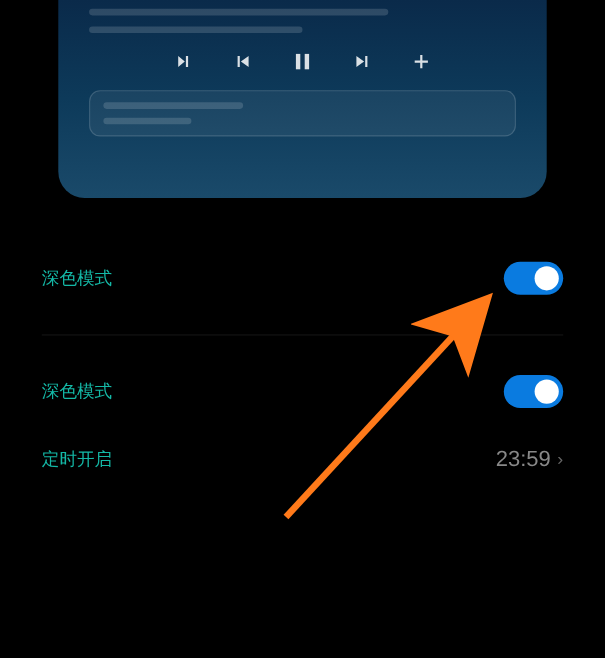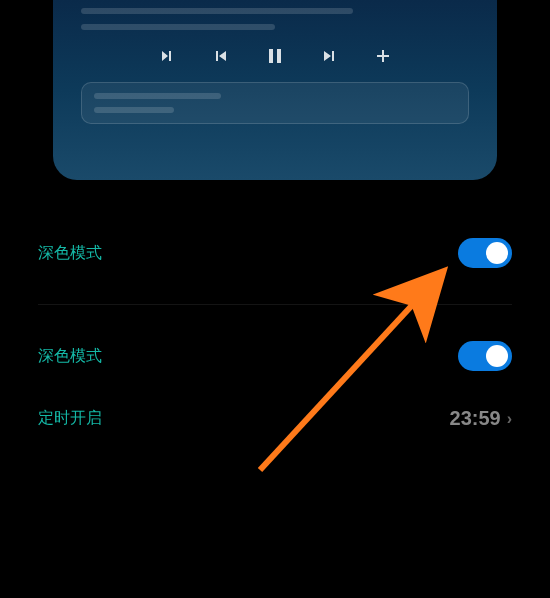--- a/index.html
+++ b/index.html
@@ -77,21 +77,20 @@
       font-size: 16px;
       color: #14b8a6;
       font-weight: 400;
     }
     .row-value {
       font-size: 20px;
       color: #888;
       display: flex;
       align-items: center;
       gap: 6px;
-      font-weight: bold;
     }
     .chevron {
       color: #666;
       font-size: 16px;
     }
     
     .divider {
       height: 1px;
       background: rgba(255,255,255,0.08);
       margin: 18px 0;

